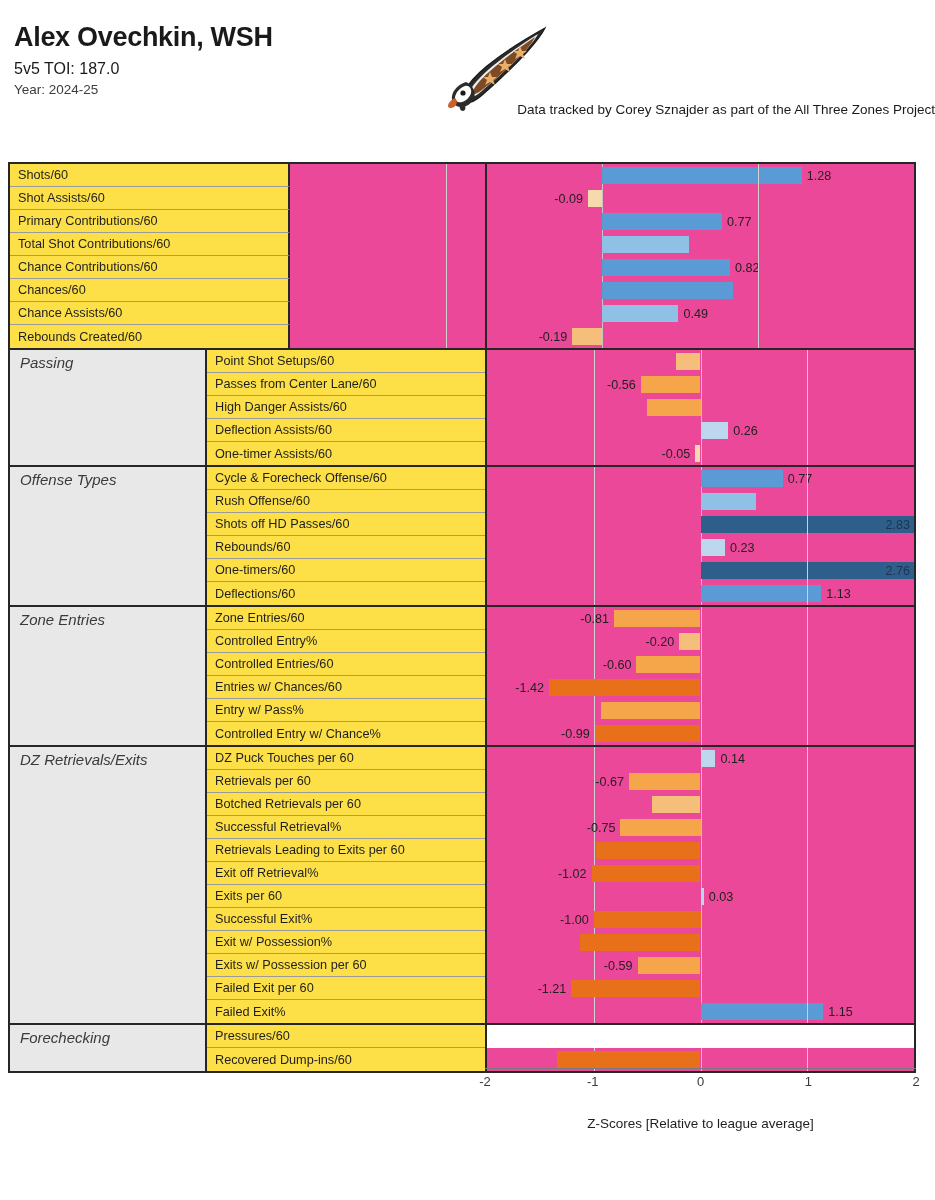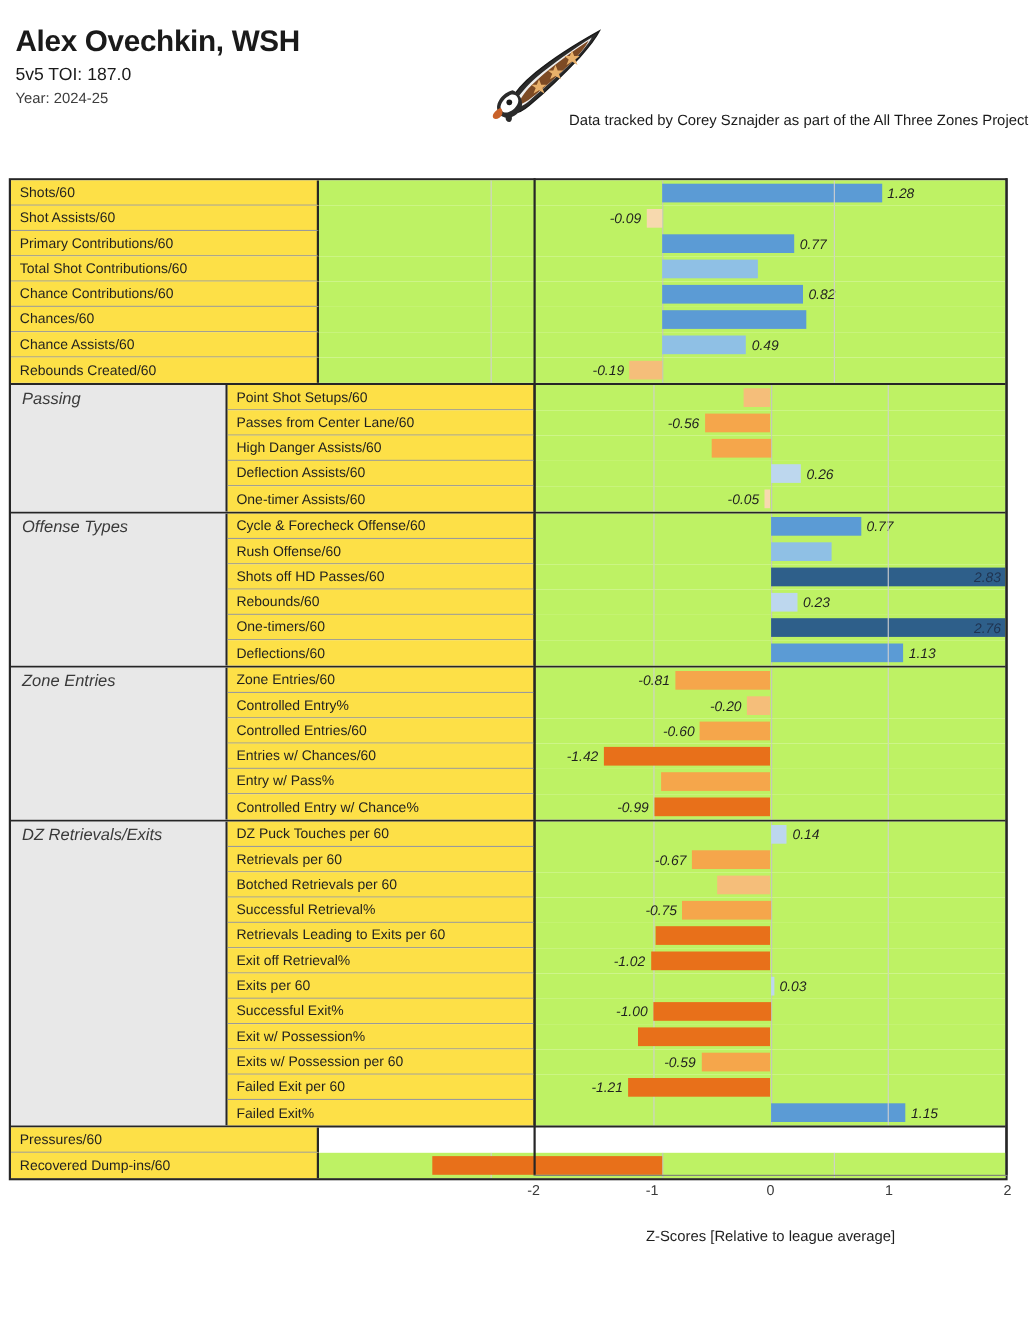--- a/index.html
+++ b/index.html
@@ -58,23 +58,22 @@
     border-right: 2px solid #262626;
     font-size: 12.7px; color: #1f1f1f;
     padding-left: 8px;
     display: flex; align-items: center;
     background: #fde047;
   }
   .section .row:last-child .row-label { border-bottom: none; }
 
   
   .row-plot {
-    flex: 1 1 auto; position: relative; background: #bef264;
+    flex: 1 1 auto; position: relative; background: #ec4899;
     overflow: hidden;
-    font-style: italic;
   }
   
   .row-plot::before,
   .row-plot::after {
     content: ""; position: absolute; top: 0; bottom: 0; width: 1px;
     background: #d0d0d0;
   }
   .row-plot::before { left: 25%; }
   .row-plot::after  { left: 75%; }
   .zero-line {
@@ -462,20 +461,21 @@
             <div class="row-label">Failed Exit%</div>
             <div class="row-plot">
               <div class="zero-line"></div>
               <div class="bar" style="left: 50%; width: 28.75%; background: rgb(91, 155, 213);"></div>
               <div class="bar-value" style="left: calc(78.75% + 5px);">1.15</div>
             </div>
           </div>
         </div>
       </div>
       <div class="section">
+        <div class="section-label">Forechecking</div>
         <div class="section-rows">
           <div class="row">
             <div class="row-label">Pressures/60</div>
           </div>
           <div class="row">
             <div class="row-label">Recovered Dump-ins/60</div>
             <div class="row-plot">
               <div class="zero-line"></div>
               <div class="bar" style="left: 16.5%; width: 33.5%; background: rgb(232, 112, 26);"></div>
             </div>

